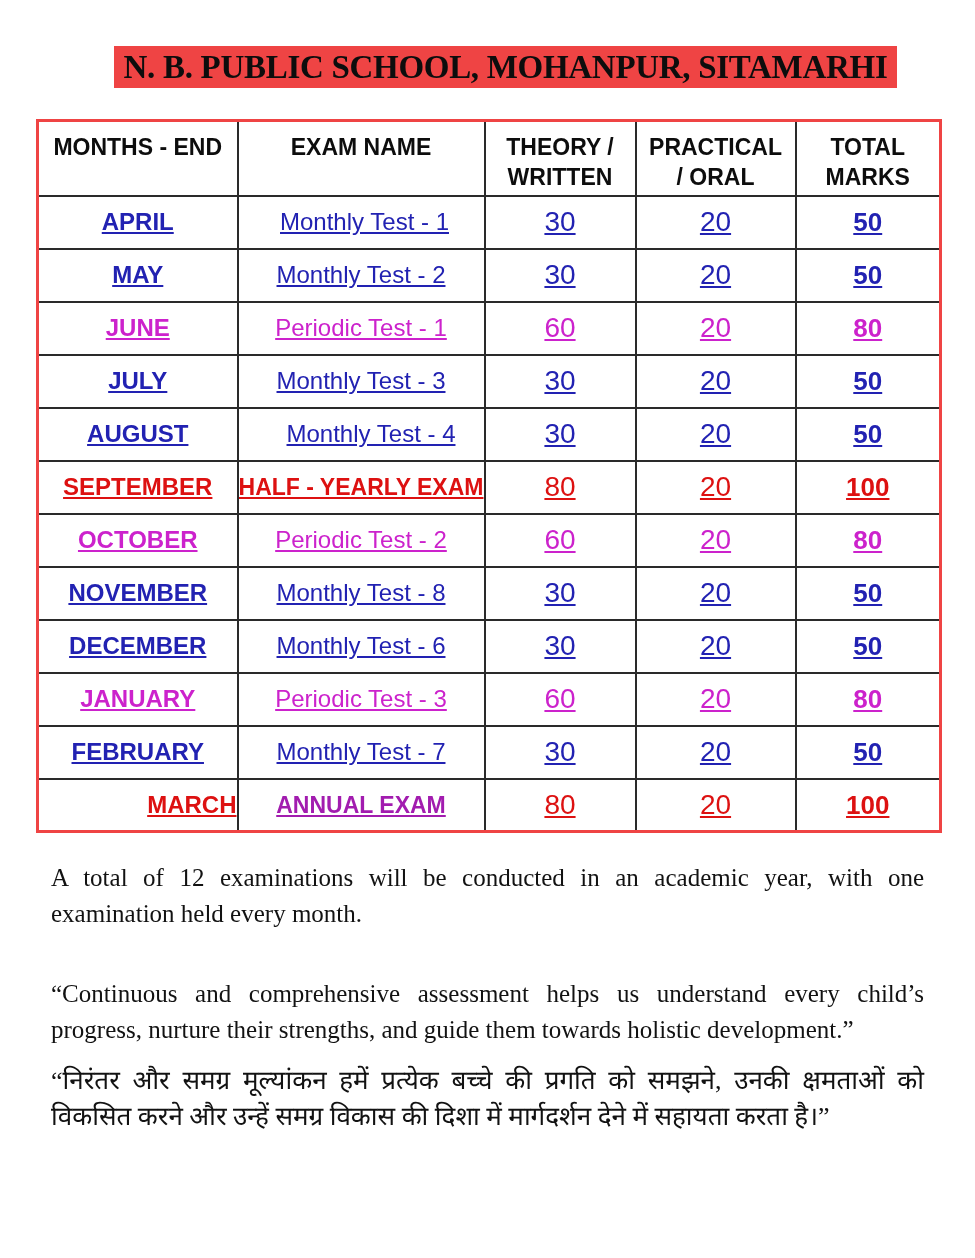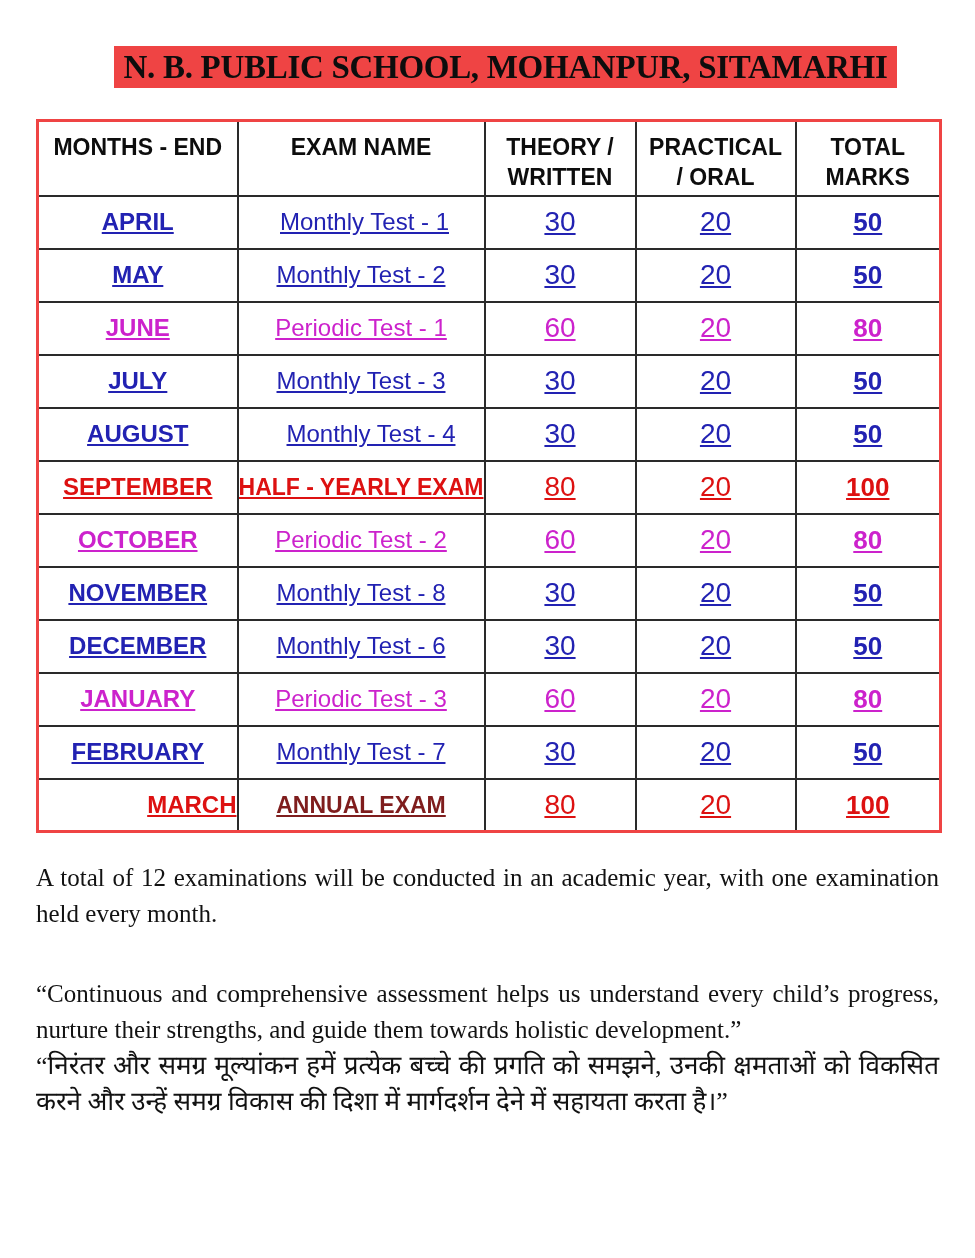--- a/index.html
+++ b/index.html
@@ -78,21 +78,21 @@
   td.exam-cell   { font-size: 24px; }
   td.exam-cell.bold { font-weight: bold; font-size: 23px; }
   td.num-cell    { font-size: 28px; }
   td.total-cell  { font-size: 26px; font-weight: bold; }
   
   .notes {
     margin-top: 27px;
     color: #121212;
   }
   .notes p {
-    margin: 0;
+    margin: 15px;
     font-size: 25px;
     line-height: 36px;
     text-align: justify;
   }
   .notes p.hindi {
     font-size: 26px;
   }
   .quote-block {
     margin-top: 44px;
   }
@@ -212,21 +212,21 @@
     <tr>
       <td class="month-cell" style="color: rgb(34, 34, 178);">FEBRUARY</td>
       <td class="exam-cell" style="color: rgb(34, 34, 178);">Monthly Test - 7</td>
       <td class="num-cell" style="color: rgb(34, 34, 178);">30</td>
       <td class="num-cell" style="color: rgb(34, 34, 178);">20</td>
       <td class="total-cell" style="color: rgb(34, 34, 178);">50</td>
     </tr>
 
     <tr>
       <td class="month-cell" style="color: rgb(221, 17, 17); text-align: right;">MARCH</td>
-      <td class="exam-cell bold" style="color: #7f1d1d;">ANNUAL EXAM</td>
+      <td class="exam-cell bold" style="color: #a21caf;">ANNUAL EXAM</td>
       <td class="num-cell" style="color: rgb(221, 17, 17);">80</td>
       <td class="num-cell" style="color: rgb(221, 17, 17);">20</td>
       <td class="total-cell" style="color: rgb(221, 17, 17);">100</td>
     </tr>
   </tbody>
   </table>
 
   <div class="notes">
     <div>
       <p>A total of 12 examinations will be conducted in an academic year, with one examination held every month.</p>

